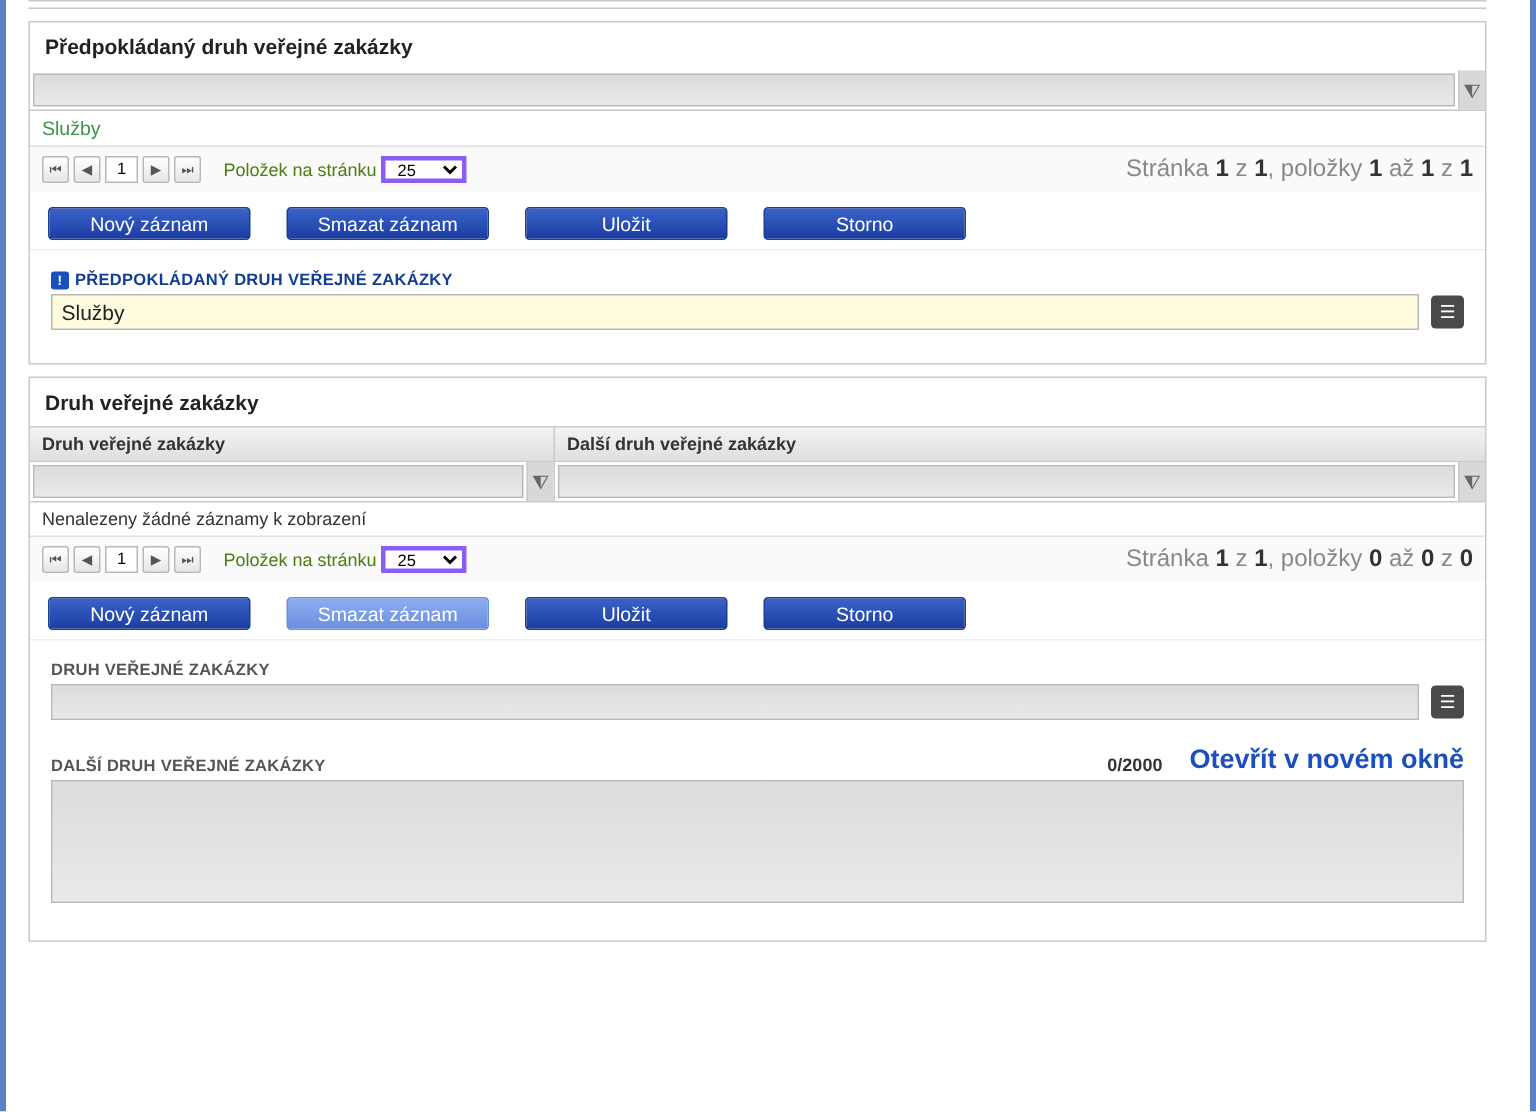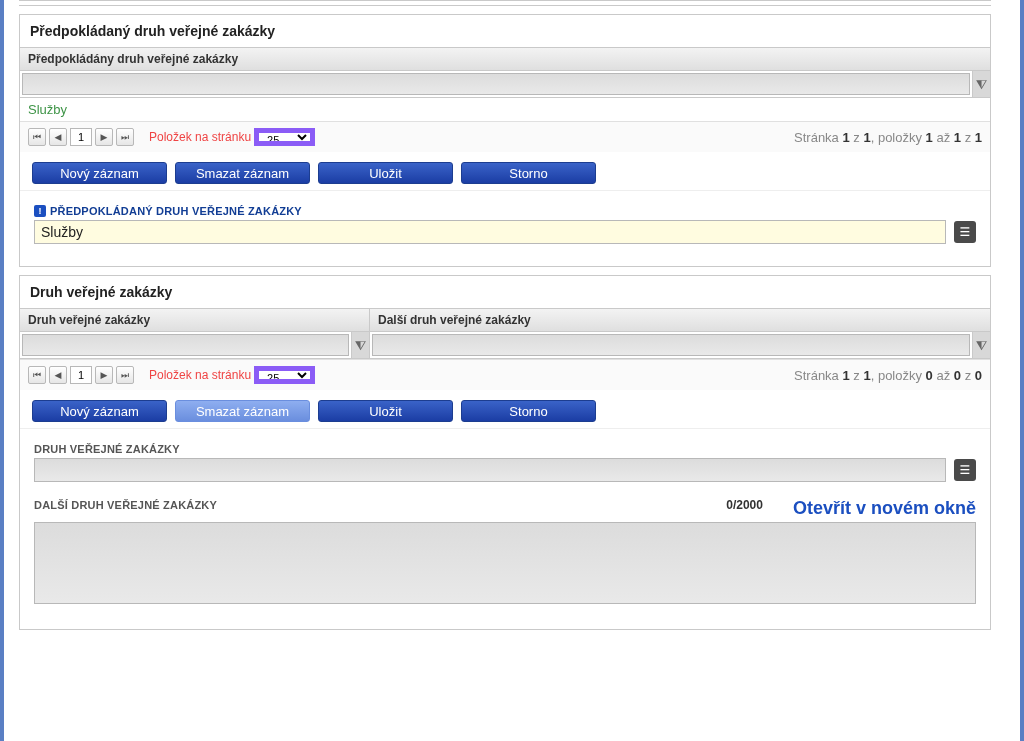--- a/index.html
+++ b/index.html
@@ -108,39 +108,39 @@
     width: 22px;
     height: 18px;
     border: 1px solid #b8b8b8;
     text-align: center;
     font-size: 11px;
     background: #fff;
   }
   .pager-label {
     margin-left: 12px;
     font-size: 12px;
-    color: #ef4444;
+    color: #4d7c0f;
   }
   .pager-select {
     height: 18px;
-    border: 5px solid #8b5cf6;
+    border: 3px solid #8b5cf6;
     font-size: 11px;
     padding: 0 14px 0 4px;
     background: #fff;
   }
   .pager-info {
     margin-left: auto;
     color: #888;
-    font-size: 13px;
+    font-size: 16px;
   }
   .pager-info b { color: #333; font-weight: bold; }
   .toolbar {
     padding: 10px 12px 6px 12px;
     display: flex;
-    gap: 8px;
+    gap: 24px;
   }
   .tbtn {
     min-width: 135px;
     height: 22px;
     border: 1px solid #1c3d90;
     background: linear-gradient(#3a63c8, #1b3da4);
     color: #fff;
     font-size: 13px;
     border-radius: 3px;
     cursor: pointer;
@@ -206,22 +206,22 @@
   .field-block { margin-top: 16px; }
   .field-head {
     display: flex;
     align-items: baseline;
     justify-content: flex-start;
     gap: 18px;
   }
   .field-head .right {
     margin-left: auto;
     display: flex;
-    align-items: flex-start;
-    gap: 30px;
+    align-items: flex-end;
+    gap: 18px;
   }
   .counter { color: #333; font-size: 12px; font-weight: bold;}
   .open-link { color: #1b4fc0; font-size: 18px; font-weight: bold; cursor: pointer; }
   .textarea {
     width: 100%;
     height: 82px;
     border: 1px solid #b8b8b8;
     background: linear-gradient(#dcdcdc, #e9e9e9);
     margin-top: 3px;
     resize: none;
@@ -237,23 +237,20 @@
 </head>
 <body>
 
 <div class="app-frame">
 
   <div class="sep-line"></div>
 
   <div class="panel">
     <div class="panel-title">Předpokládaný druh veřejné zakázky</div>
 
-    <div class="grid-head">
-      <div class="grid-head-cell" style="flex:1">Předpokládány druh veřejné zakázky</div>
-    </div>
     <div class="filter-row">
       <div class="filter-cell" style="flex:1">
         <input class="filter-input" style="">
         <div class="filter-btn">
             <span class="funnel">⧨</span>
           </div>
       </div>
     </div>
     <div class="grid-body-row">Služby</div>
 
@@ -305,20 +302,21 @@
             <span class="funnel">⧨</span>
           </div>
       </div>
       <div class="filter-cell">
         <input class="filter-input" style="">
         <div class="filter-btn">
             <span class="funnel">⧨</span>
           </div>
       </div>
     </div>
+    <div class="grid-empty">Nenalezeny žádné záznamy k zobrazení</div>
 
     <div class="pager">
       <span class="pager-btn">⏮</span>
       <span class="pager-btn">◀</span>
       <input class="pager-input" value="1" style="">
       <span class="pager-btn">▶</span>
       <span class="pager-btn">⏭</span>
       <span class="pager-label">Položek na stránku</span>
       <select class="pager-select">
         <option>25</option>

